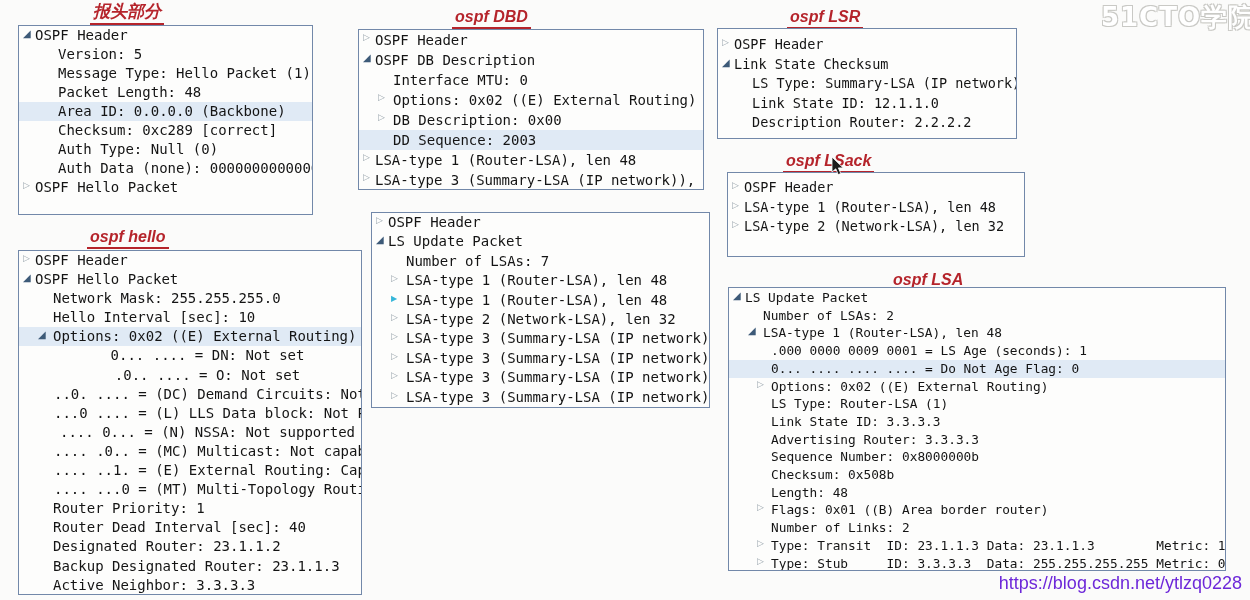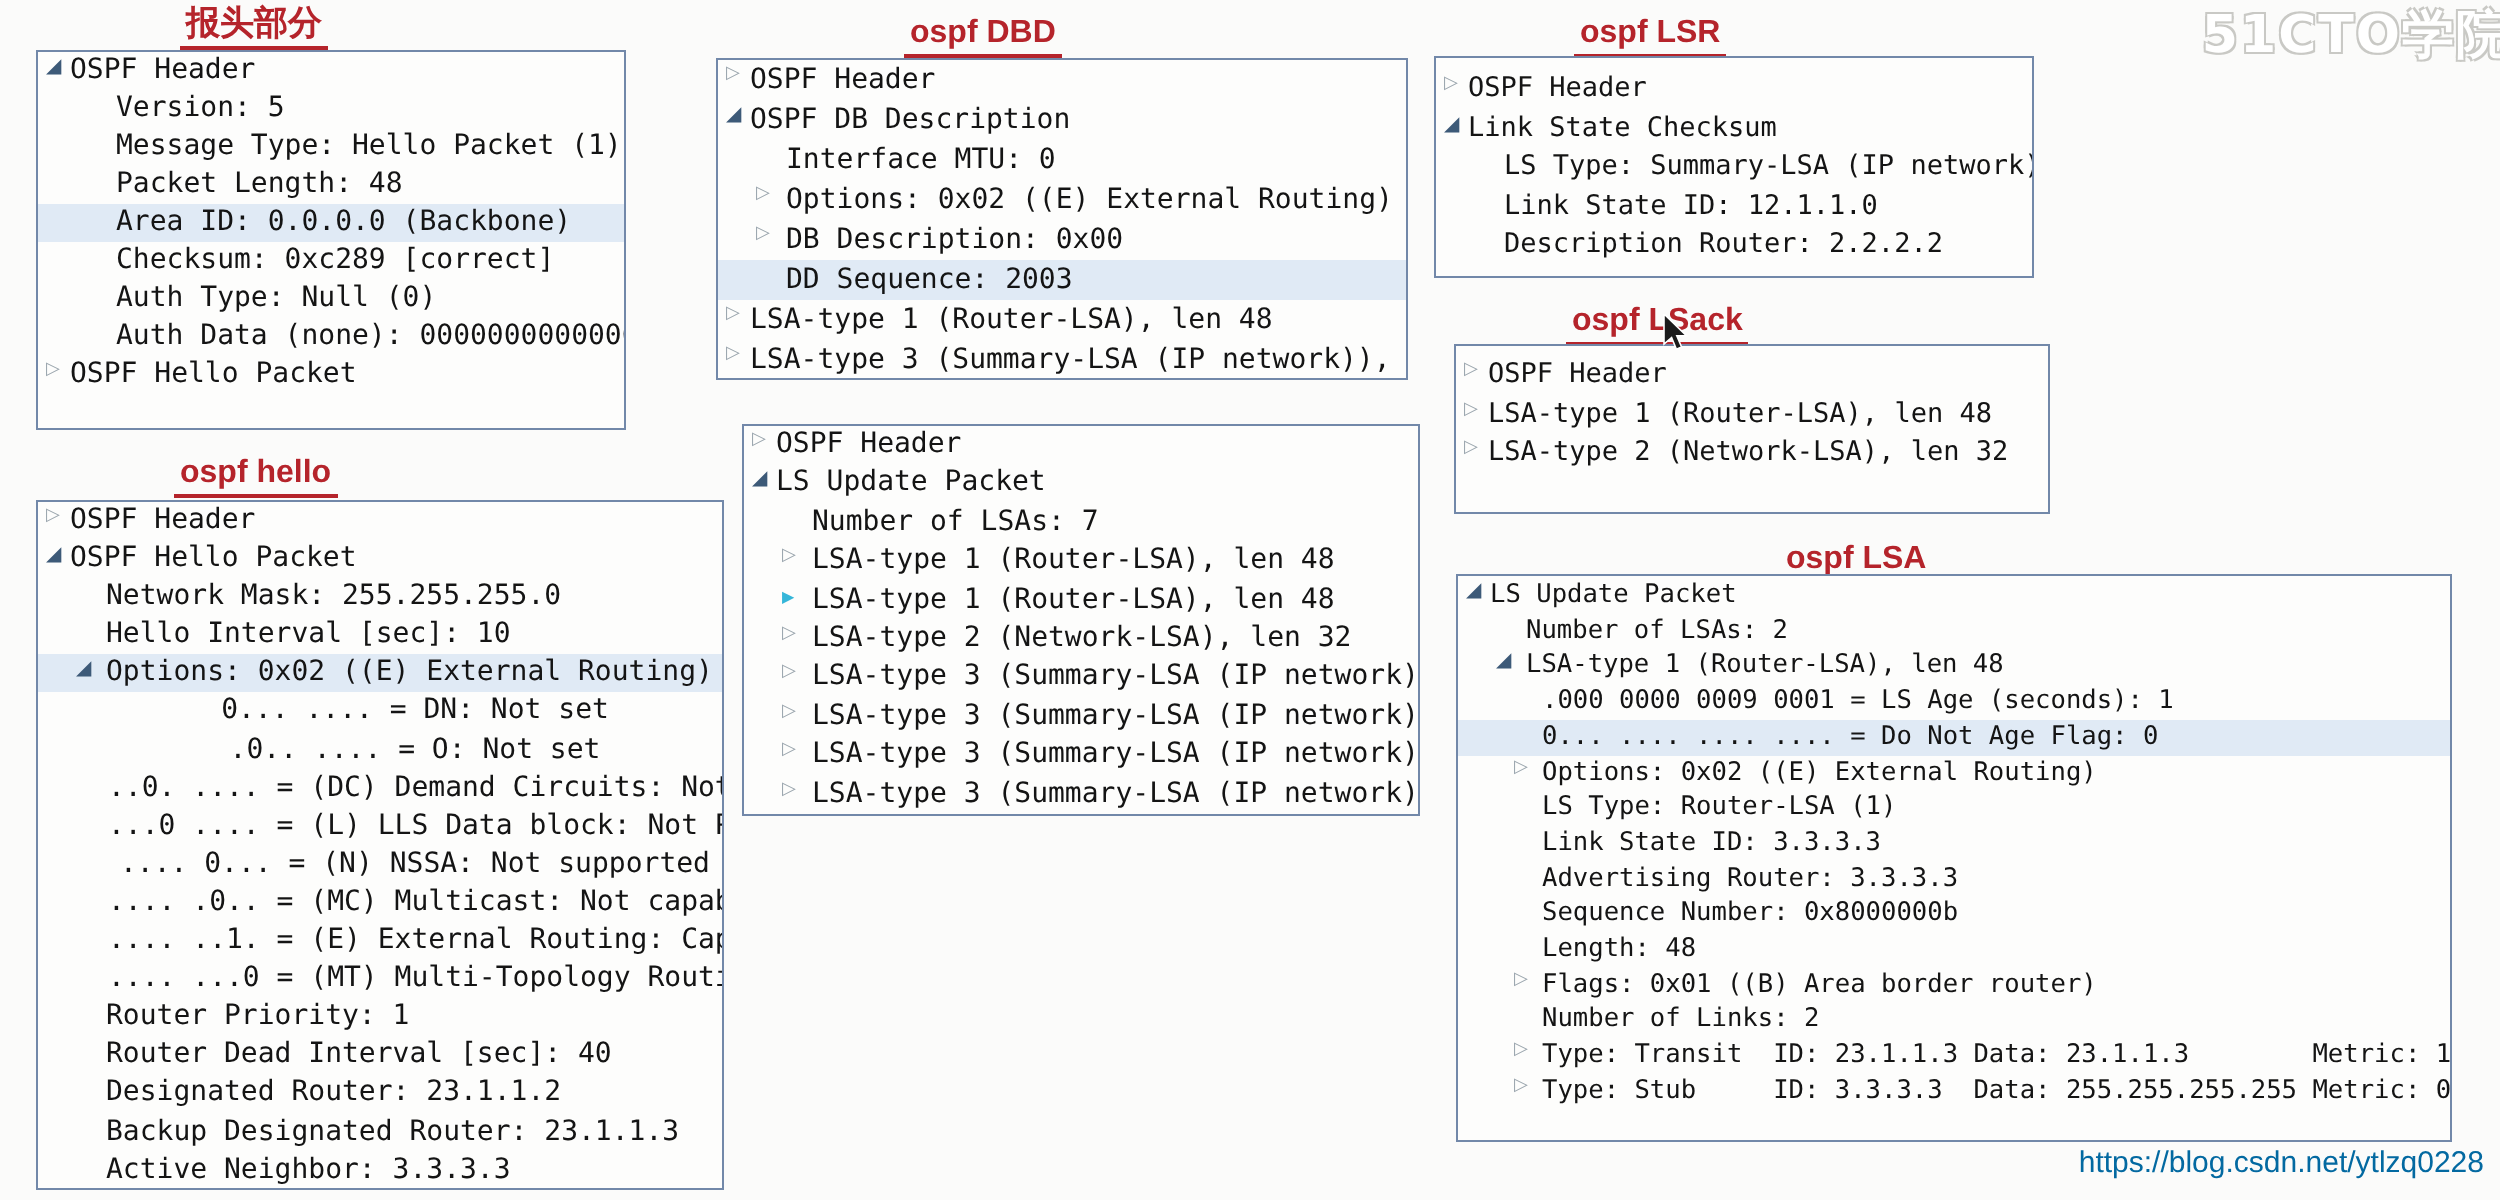--- a/index.html
+++ b/index.html
@@ -4,21 +4,21 @@
 <style>
   html,body{margin:0;padding:0;}
   body{
     position:relative;width:1250px;height:600px;overflow:hidden;
     background:#fbfbfa;font-family:"Liberation Sans",sans-serif;
   }
   
   .ann{
     position:absolute;color:#b5242b;font-weight:bold;font-size:16px;
     font-family:"Liberation Sans",sans-serif;white-space:pre;
-    border-bottom:2px solid #b5242b;padding:0 3px 1px 3px;line-height:1.1;
+    border-bottom:2px solid #b5242b;padding:0 3px 1px 3px;line-height:1.1;font-style:italic;
   }
   .ann.cjk{font-size:17px;}
   
   .panel{
     position:absolute;border:1.6px solid #7288a9;background:#fdfdfc;
     overflow:hidden;color:#141414;
     font-family:"DejaVu Sans Mono","Liberation Mono",monospace;
     box-sizing:border-box;
   }
   .row{position:relative;white-space:pre;}
@@ -58,21 +58,21 @@
   .p-lsa .row{line-height:17.7px;}
   .p-lsa .m{top:2px;}
 
   .wm-top{
     position:absolute;top:0;right:-5px;font-size:26px;font-weight:bold;
     font-family:"DejaVu Sans",sans-serif;color:#ffffff;letter-spacing:1px;
     text-shadow:-1px -1px 0 #c9c9c5,1px -1px 0 #c9c9c5,-1px 1px 0 #c9c9c5,1px 1px 0 #c9c9c5;
     white-space:pre;
   }
   .wm-url{
-    position:absolute;top:573px;right:8px;font-size:15px;color:#0369a1;
+    position:absolute;top:573px;right:8px;font-size:18px;color:#6d28d9;
     font-family:"Liberation Sans",sans-serif;white-space:pre;
   }
   .cursor{position:absolute;left:831px;top:157px;width:14px;height:20px;}
 </style>
 </head>
 <body>
 
 <div class="ann cjk" style="left:90px;top:3px;">报头部分</div>
 <div class="ann" style="left:87px;top:228px;">ospf hello</div>
 <div class="ann" style="left:452px;top:8px;">ospf DBD</div>
@@ -150,20 +150,21 @@
     <div class="row lvl0"><span class="m exp">◢</span><span class="t">LS Update Packet</span></div>
     <div class="row lvl1"><span class="t">Number of LSAs: 2</span></div>
     <div class="row lvl1"><span class="m exp">◢</span><span class="t">LSA-type 1 (Router-LSA), len 48</span></div>
     <div class="row lvl2"><span class="t">.000 0000 0009 0001 = LS Age (seconds): 1</span></div>
     <div class="row lvl2 hl"><span class="t">0... .... .... .... = Do Not Age Flag: 0</span></div>
     <div class="row lvl2"><span class="m col">▷</span><span class="t">Options: 0x02 ((E) External Routing)</span></div>
     <div class="row lvl2"><span class="t">LS Type: Router-LSA (1)</span></div>
     <div class="row lvl2"><span class="t">Link State ID: 3.3.3.3</span></div>
     <div class="row lvl2"><span class="t">Advertising Router: 3.3.3.3</span></div>
     <div class="row lvl2"><span class="t">Sequence Number: 0x8000000b</span></div>
+    <div class="row lvl2"><span class="t">Checksum: 0x508b</span></div>
     <div class="row lvl2"><span class="t">Length: 48</span></div>
     <div class="row lvl2"><span class="m col">▷</span><span class="t">Flags: 0x01 ((B) Area border router)</span></div>
     <div class="row lvl2"><span class="t">Number of Links: 2</span></div>
     <div class="row lvl2"><span class="m col">▷</span><span class="t">Type: Transit  ID: 23.1.1.3 Data: 23.1.1.3        Metric: 1</span></div>
     <div class="row lvl2"><span class="m col">▷</span><span class="t">Type: Stub     ID: 3.3.3.3  Data: 255.255.255.255 Metric: 0</span></div>
   </div>
 
 <svg class="cursor" viewBox="0 0 14 20">
   <path d="M1 0 L1 15 L4.8 11.8 L7.2 17.6 L9.8 16.5 L7.4 10.9 L12.2 10.9 Z" fill="#1b1b1b" stroke="#ffffff" stroke-width="0.8"></path>
 </svg>

